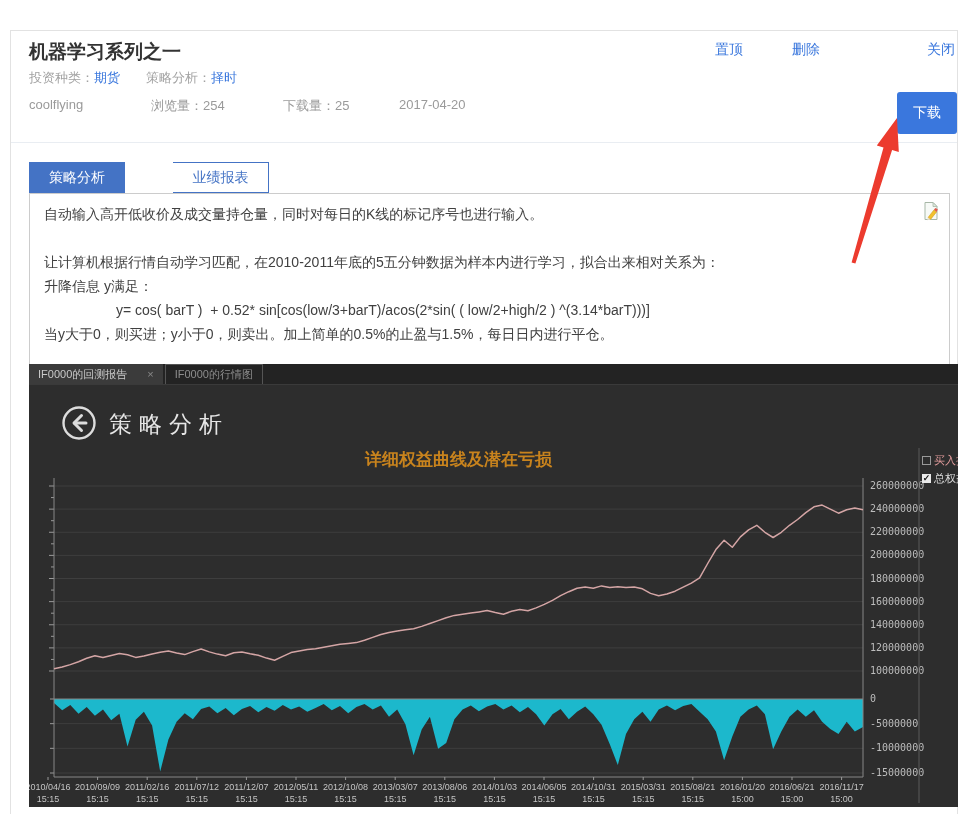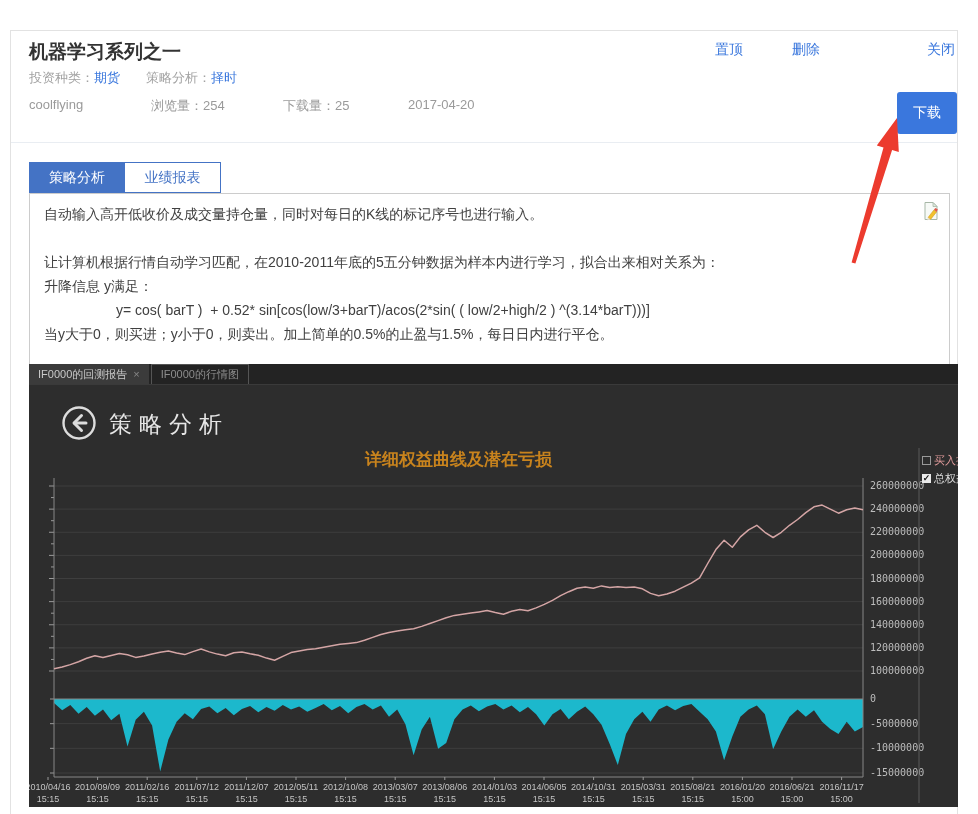--- a/index.html
+++ b/index.html
@@ -20,35 +20,35 @@
   .info-row span { position:absolute; top:0; }
   .download-btn { position:absolute; left:886px; top:61px; width:60px; height:42px;
                   background:#3a77dd; color:#ffffff; border:none; border-radius:3px;
                   font-size:14px; font-family:"Liberation Sans",sans-serif; cursor:pointer; }
   .divider { position:absolute; left:0; top:111px; width:100%; height:1px; background:#e9edf2; }
 
   
   .tabs { position:absolute; left:18px; top:131px; height:31px; display:flex; }
   .tab { width:96px; height:31px; line-height:29px; text-align:center; font-size:14px; cursor:pointer; }
   .tab.active { background:#4473c5; color:#fff; border:1px solid #4473c5; }
-  .tab.inactive { background:#fff; color:#4473c5; border:1px solid #4473c5; border-left:none; }
+  .tab.inactive { background:#fff; color:#4473c5; border:1px solid #4473c5; border-left:none;margin-left:48px; }
 
   
   .desc-box { position:absolute; left:18px; top:162px; width:921px; height:180px;
               border:1px solid #ccc; background:#fff; padding:8px 14px; }
   .desc-line { font-size:14px; color:#404040; line-height:24px; min-height:24px; white-space:pre-wrap; }
   .desc-line.indent { padding-left:72px; }
   .edit-icon { position:absolute; right:9px; top:7px; width:18px; height:20px; }
 
   
   .report { position:absolute; left:18px; top:333px; width:929px; height:443px;
             background:#2d2d2d; overflow:hidden; }
   .doc-tabbar { position:absolute; left:0; top:0; width:100%; height:21px; background:#232323;
                 display:flex; align-items:stretch; border-bottom:1px solid #3a3a3a; }
-  .doc-tab { font-size:11px; padding:0 9px; display:flex; align-items:center; gap:6px; cursor:pointer;text-align:center; }
+  .doc-tab { font-size:11px; padding:0 9px; display:flex; align-items:center; gap:20px; cursor:pointer;text-align:center; }
   .doc-tab.active { background:#3b3b3b; color:#c9c9c9; }
   .doc-tab.inactive { background:transparent; color:#8d8d8d; border:1px solid #555; border-bottom:none; margin-left:2px; }
   .doc-close { color:#888; font-size:11px; cursor:pointer; }
 
   .report-header { position:absolute; left:0; top:21px; width:100%; height:58px; }
   .back-btn { position:absolute; left:32px; top:20px; width:36px; height:36px; cursor:pointer; }
   .report-title { position:absolute; left:80px; top:24px; font-size:23px; color:#e6e6e6; letter-spacing:7px; }
   .report-menu { position:absolute; right:14px; bottom:9px; display:flex; align-items:center; gap:22px; }
   .menu-item { font-size:14px; font-weight:bold; color:#ff9c00; white-space:nowrap; cursor:pointer; }
   .menu-item.selected { background:#ff9c00; color:#211c12; padding:6px 11px; border-radius:1px; }
@@ -80,21 +80,21 @@
     <a class="hdr-link" style="left:916px">关闭</a>
 
     <div class="meta-row">
       <span>投资种类：</span><span class="blue">期货</span><span class="gap"></span><span>策略分析：</span><span class="blue">择时</span>
     </div>
 
     <div class="info-row">
       <span style="left:0">coolflying</span>
       <span style="left:122px">浏览量：254</span>
       <span style="left:254px">下载量：25</span>
-      <span style="left:379px">2017-04-20</span>
+      <span style="left:370px">2017-04-20</span>
     </div>
     <button class="download-btn">下载</button>
 
     <div class="divider"></div>
 
     <div class="tabs">
       <div class="tab active">策略分析</div>
       <div class="tab inactive">业绩报表</div>
     </div>
 

